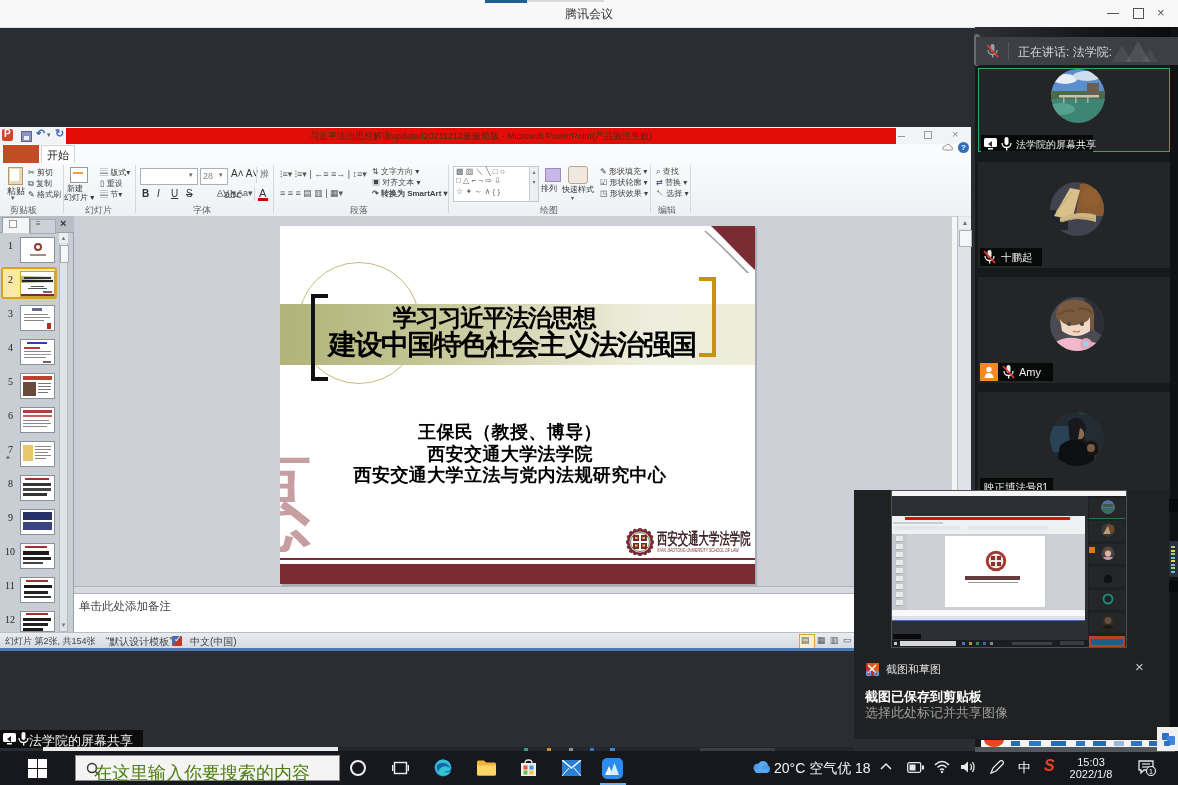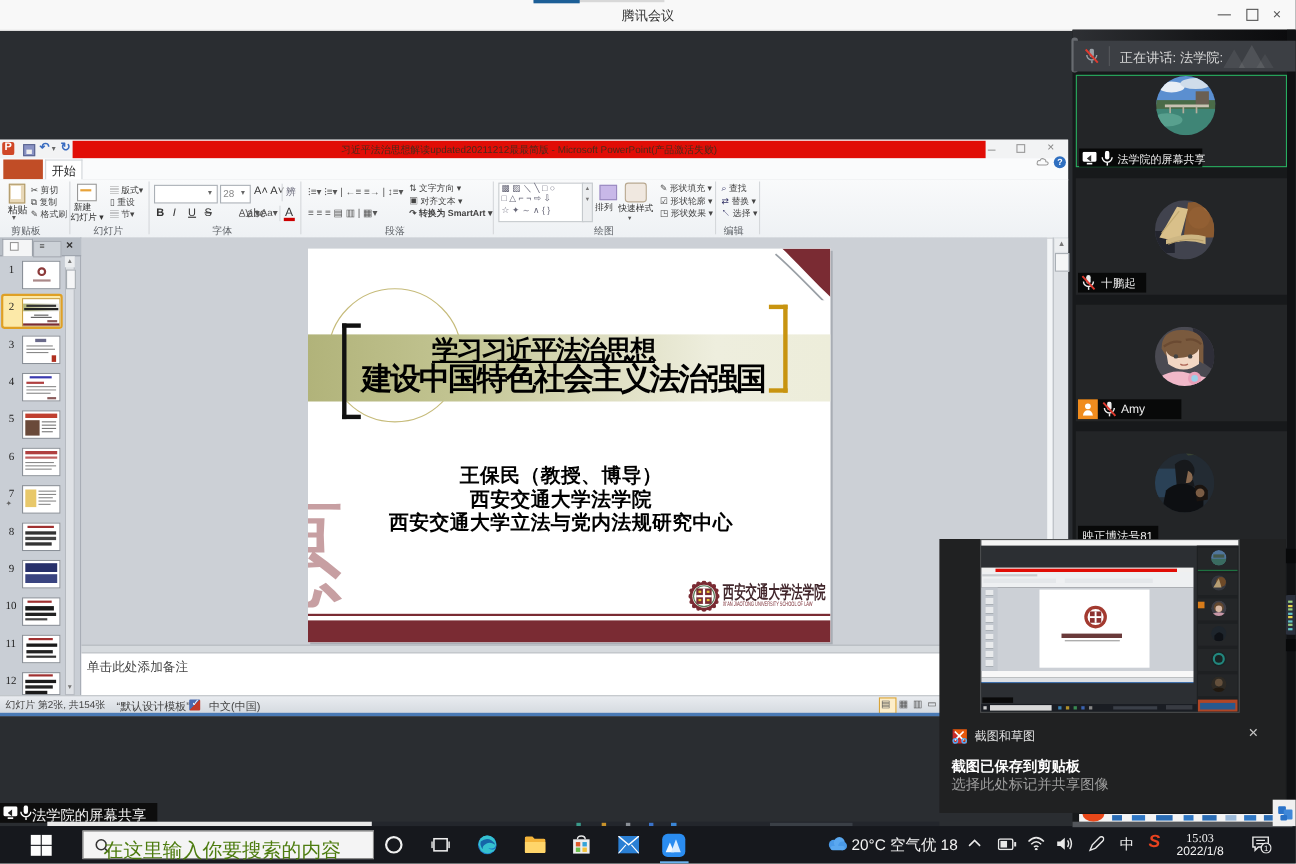--- a/index.html
+++ b/index.html
@@ -244,21 +244,21 @@
 
       <svg class="ab" style="left:415px;top:0;" width="60" height="47" viewBox="0 0 60 47">
         <path d="M10 5 C25 18 40 34 54 48" stroke="#9aa0a6" stroke-width="1.6" fill="none"></path>
         <path d="M16 0 L60 0 L60 44 C45 30 30 13 16 0 Z" fill="#7a2b33"></path>
       </svg>
 
       <div class="ab" style="left:31px;top:68px;width:17px;height:87px;border-left:4px solid #111;border-top:4px solid #111;border-bottom:4px solid #111;box-sizing:border-box;"></div>
 
       <div class="ab" style="left:419px;top:51px;width:17px;height:80px;border-right:4px solid #c89410;border-top:4px solid #c89410;border-bottom:4px solid #c89410;box-sizing:border-box;"></div>
 
-      <div class="ab tx" style="left:0px;top:76px;width:428px;text-align:center;font-size:24px;font-weight:bold;color:#000;letter-spacing:-1.5px;text-decoration:underline;">学习习近平法治思想</div>
+      <div class="ab tx" style="left:0px;top:76px;width:428px;text-align:center;font-size:24px;font-weight:bold;color:#000;letter-spacing:-1.5px;">学习习近平法治思想</div>
       <div class="ab tx" style="left:0px;top:100px;width:464px;text-align:center;font-size:28px;font-weight:bold;color:#000;letter-spacing:-1.8px;">建设中国特色社会主义法治强国</div>
 
       <div class="ab" style="left:0px;top:196px;width:460px;text-align:center;font-size:18px;font-weight:bold;color:#000;line-height:21.7px;letter-spacing:0.4px;">
         王保民（教授、博导）<br>西安交通大学法学院<br>西安交通大学立法与党内法规研究中心
       </div>
 
       <div class="ab tx" style="left:-76px;top:200px;font-size:110px;color:rgba(148,70,76,0.52);font-family:'Liberation Serif',serif;">惠</div>
 
       <div class="ab" style="left:0;top:332px;width:475px;height:2px;background:#7a2b33;"></div>
       <div class="ab" style="left:0;top:338px;width:475px;height:20px;background:#7a2b33;"></div>
@@ -434,21 +434,21 @@
         <path d="M10 22 Q14 30 26 28 Q38 26 40 20 L40 34 Q26 44 12 34 Z" fill="#f2d7c4"></path>
         <circle cx="19" cy="27" r="2" fill="#444"></circle>
         <circle cx="32" cy="27" r="2" fill="#444"></circle>
         <path d="M23 34 Q26 36 30 34" stroke="#b06a5a" stroke-width="1.2" fill="none"></path>
         <path d="M8 18 Q16 12 24 14 M28 12 Q36 10 42 16" stroke="#6a4a32" stroke-width="2" fill="none"></path>
         <path d="M4 46 Q16 38 30 42 L54 48 L54 54 L2 54 Z" fill="#f0b8c8"></path>
         <circle cx="36" cy="47" r="6" fill="#e8a0b8"></circle>
         <circle cx="36" cy="47" r="3" fill="#9ad0e8"></circle>
       </g>
     </svg>
-    <div class="ab" style="left:2px;top:86px;width:94px;height:18px;background:rgba(0,0,0,0.75);">
+    <div class="ab" style="left:2px;top:86px;width:73px;height:18px;background:rgba(0,0,0,0.75);">
       <div class="ab" style="left:0px;top:0px;width:18px;height:18px;background:#f08c1e;"></div>
       <svg class="ab" style="left:4px;top:3px;" width="10" height="12" viewBox="0 0 10 12">
             <circle cx="5" cy="3.4" r="2.6" fill="#fff"></circle>
             <path d="M0.5 12 Q1 7 5 7 Q9 7 9.5 12 Z" fill="#fff"></path>
           </svg>
       <svg class="ab" style="left:22px;top:2px;" width="13" height="14" viewBox="0 0 13 14">
             <rect x="4.5" y="0" width="4" height="8" rx="2" fill="#eee"></rect>
             <path d="M2 6 a4.5 4.5 0 0 0 9 0" stroke="#eee" stroke-width="1.3" fill="none"></path>
             <rect x="6" y="11" width="1.3" height="2.5" fill="#eee"></rect>
             <line x1="1" y1="1" x2="12" y2="13" stroke="#e03a2f" stroke-width="1.8"></line>
@@ -704,21 +704,21 @@
   <svg class="ab" style="left:961px;top:9px;" width="16" height="14" viewBox="0 0 16 14">
         <path d="M0 5 L3 5 L7 1.5 L7 12.5 L3 9 L0 9 Z" fill="#e8e8e8"></path>
         <path d="M9.5 4 Q11.5 7 9.5 10 M11.5 2 Q14.5 7 11.5 12" fill="none" stroke="#e8e8e8" stroke-width="1.3"></path>
       </svg>
   <svg class="ab" style="left:989px;top:9px;" width="15" height="15" viewBox="0 0 15 15">
         <path d="M2 13 L4 8 L11 1 Q13 0 14 1.5 Q15 3 13.5 4.5 L7 11 Z" fill="none" stroke="#e8e8e8" stroke-width="1.3"></path>
       </svg>
   <div class="ab tx" style="left:1018px;top:8px;font-size:13px;color:#f2f2f2;">中</div>
   <div class="ab tx" style="left:1044px;top:6px;font-size:16px;font-weight:bold;color:#e8421f;font-style:italic;">S</div>
 
-  <div class="ab tx" style="left:1060px;top:5px;width:62px;text-align:center;font-size:11px;color:#f2f2f2;font-family:Liberation Serif, serif;">15:03</div>
+  <div class="ab tx" style="left:1060px;top:5px;width:62px;text-align:center;font-size:11px;color:#f2f2f2;">15:03</div>
   <div class="ab tx" style="left:1060px;top:17px;width:62px;text-align:center;font-size:11px;color:#f2f2f2;">2022/1/8</div>
 
   <svg class="ab" style="left:1138px;top:9px;" width="18" height="16" viewBox="0 0 18 16">
     <path d="M1 1 L15 1 L15 10 L6 10 L3 13 L3 10 L1 10 Z" fill="none" stroke="#e8e8e8" stroke-width="1.3"></path>
     <line x1="4" y1="4" x2="12" y2="4" stroke="#e8e8e8" stroke-width="1.2"></line>
     <line x1="4" y1="7" x2="12" y2="7" stroke="#e8e8e8" stroke-width="1.2"></line>
     <circle cx="13" cy="11" r="4.5" fill="#16181d" stroke="#e8e8e8" stroke-width="1.2"></circle>
     <text x="13" y="14" text-anchor="middle" font-size="7" fill="#fff" font-family="Liberation Sans">1</text>
   </svg>
 </div>

